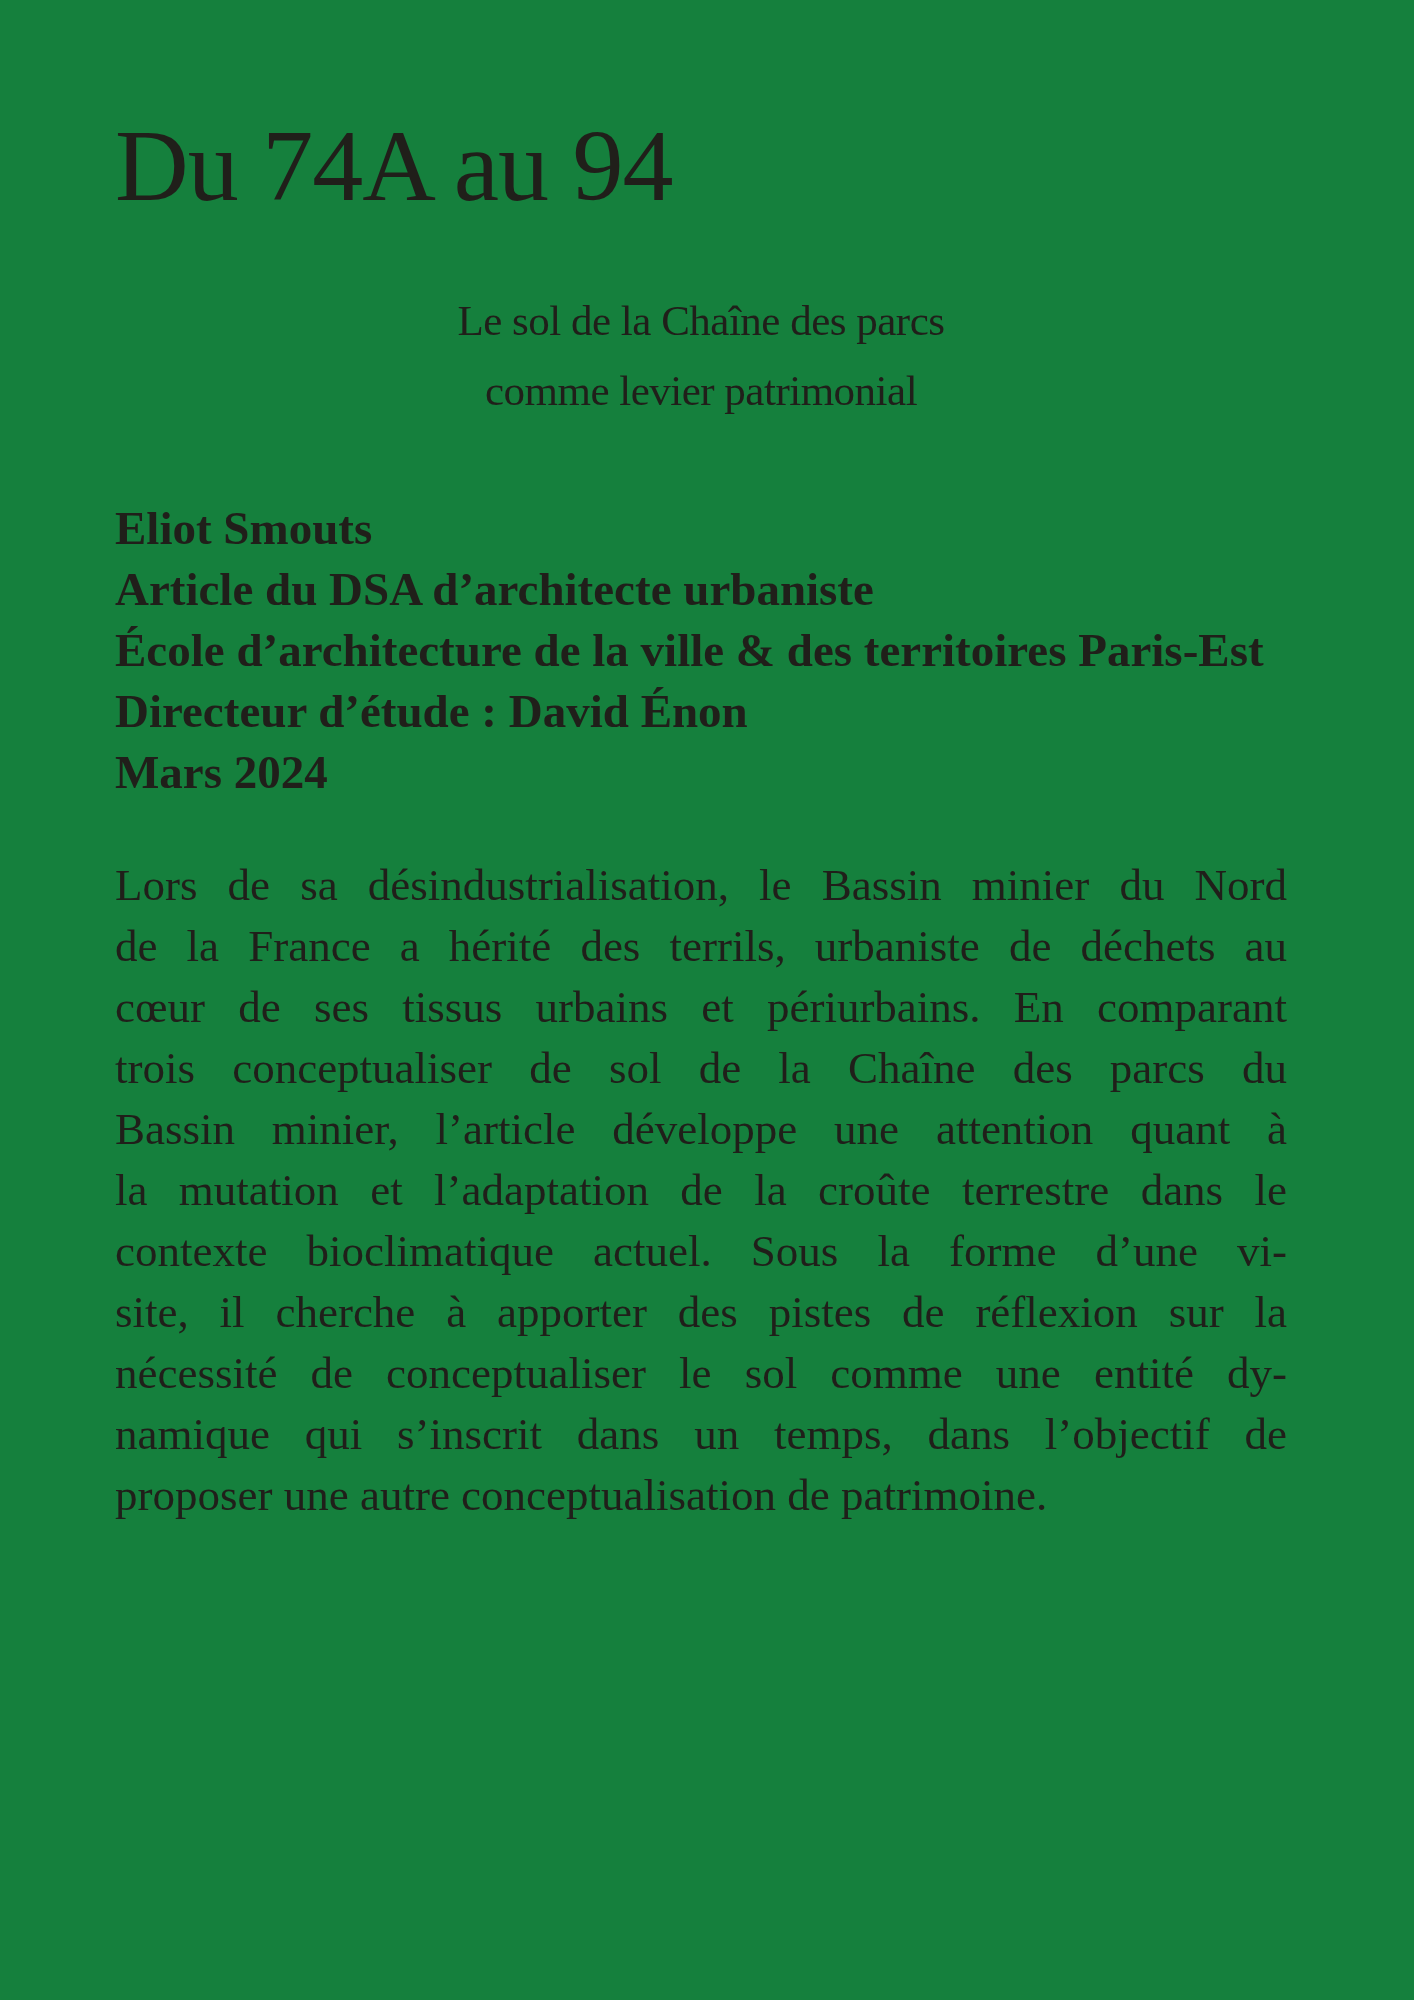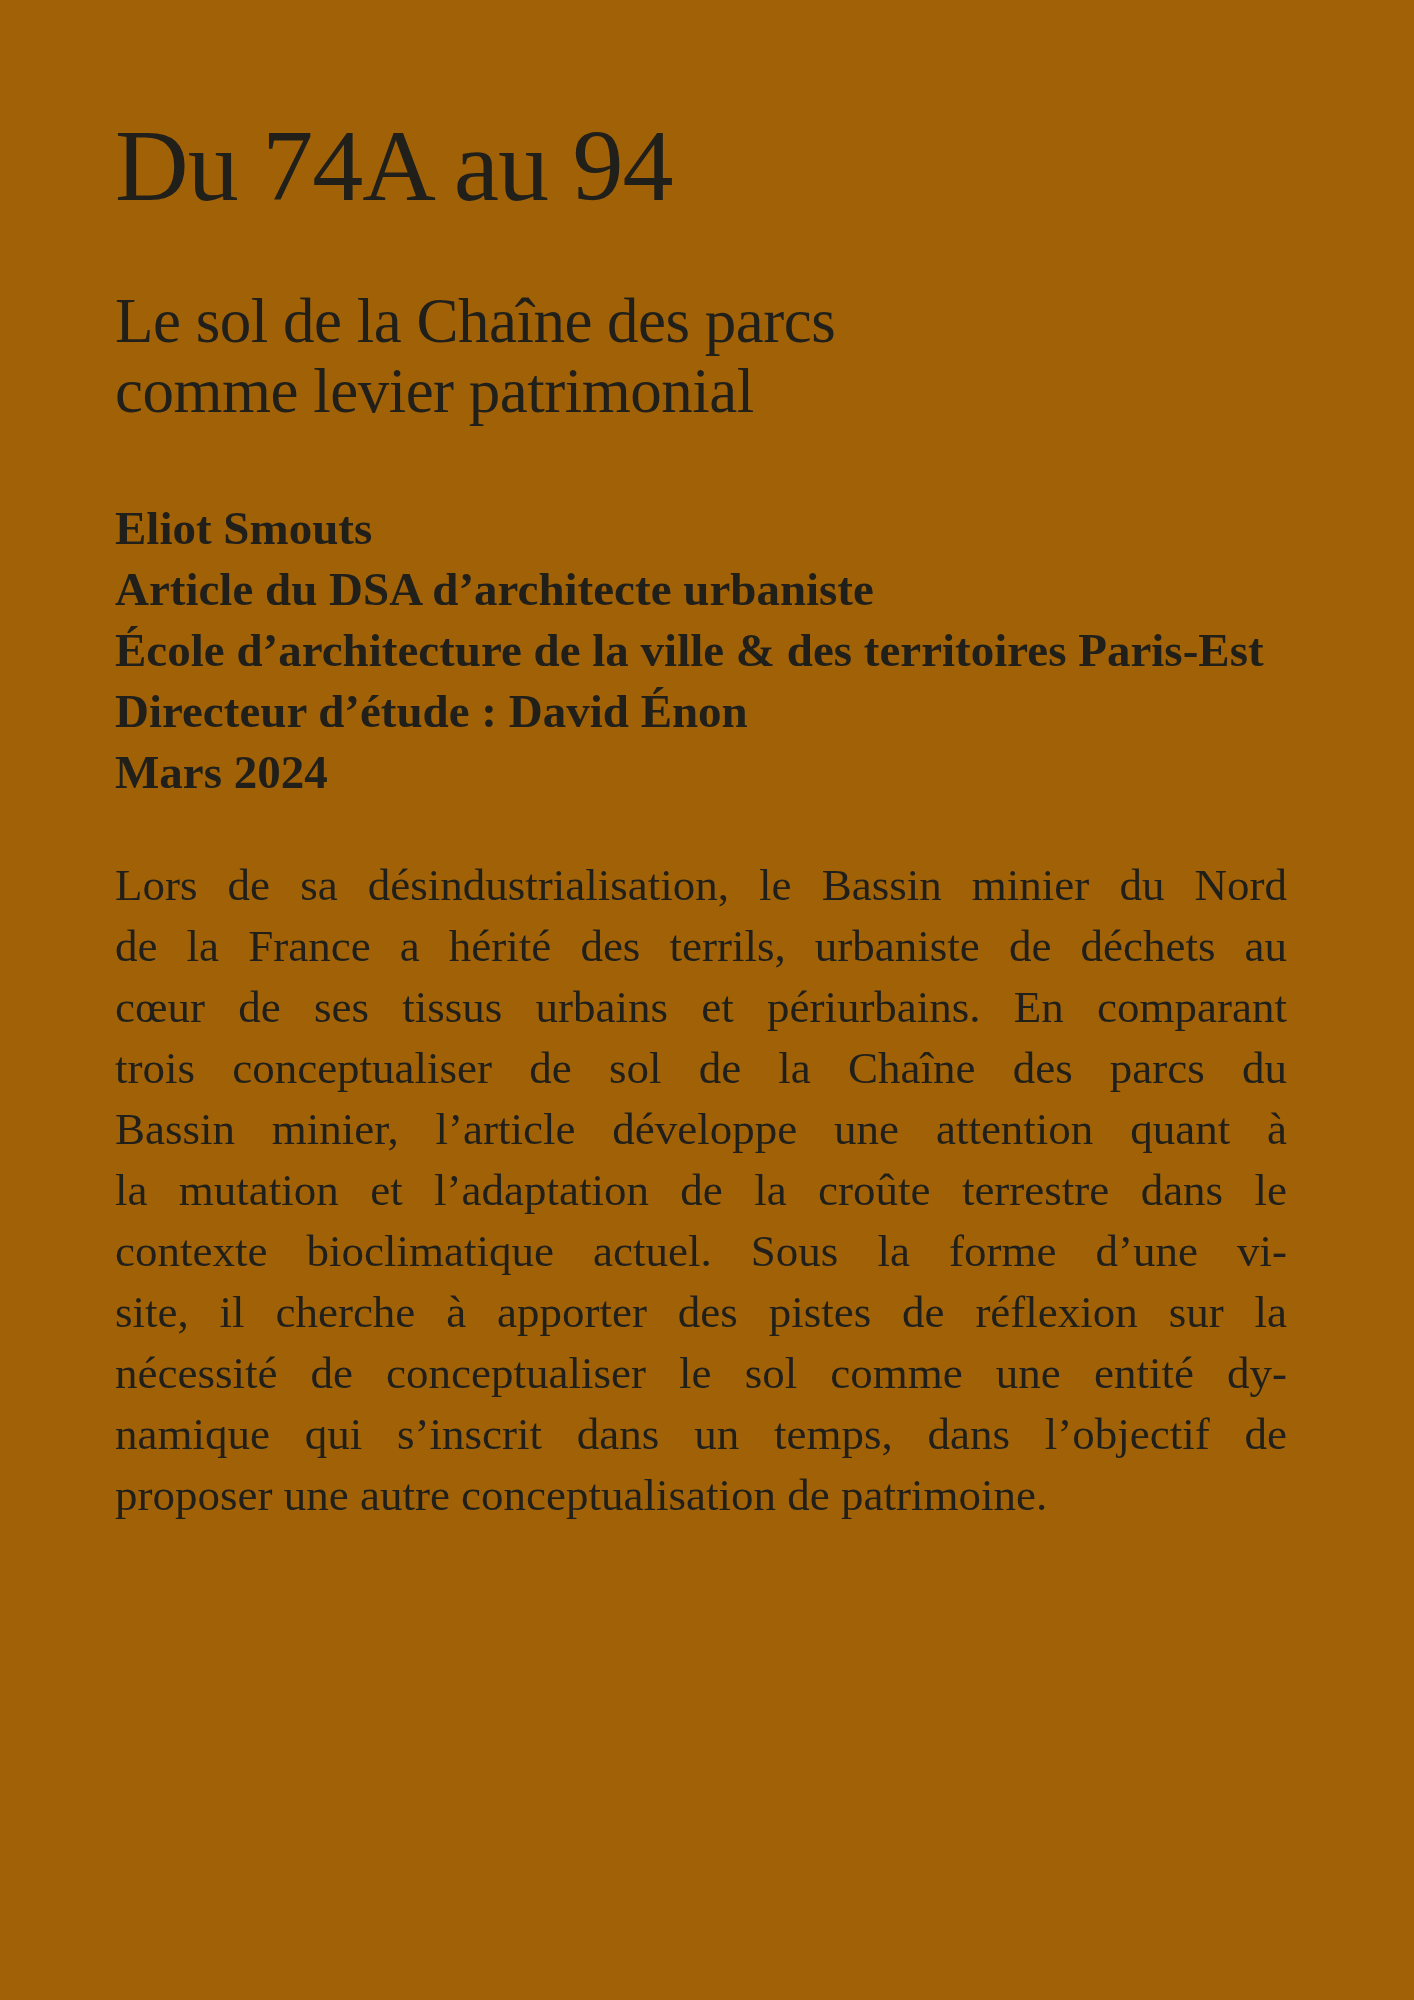--- a/index.html
+++ b/index.html
@@ -8,40 +8,41 @@
   }
   body {
     background: #e8e8e8;
     font-family: "Liberation Serif", "DejaVu Serif", serif;
   }
   .page {
     position: relative;
     width: 1414px;
     height: 2000px;
     margin: 0 auto;
-    background: #a16207;
+    background: #15803d;
     color: #201f1a;
     overflow: hidden;
     box-sizing: border-box;
     padding: 0 127px 16px 115px;
   }
   .title {
     margin-top: 108px;
     font-size: 102px;
     line-height: 116px;
     letter-spacing: -1px;
     font-weight: 400;
   }
   .subtitle {
     margin-top: 62px;
   }
   .subtitle .line {
-    font-size: 63px;
+    font-size: 43px;
     line-height: 70px;
     letter-spacing: -0.5px;
+    text-align: center;
   }
   .byline {
     margin-top: 72px;
   }
   .byline .line {
     font-size: 47px;
     line-height: 61px;
     font-weight: bold;
   }
   .abstract {

